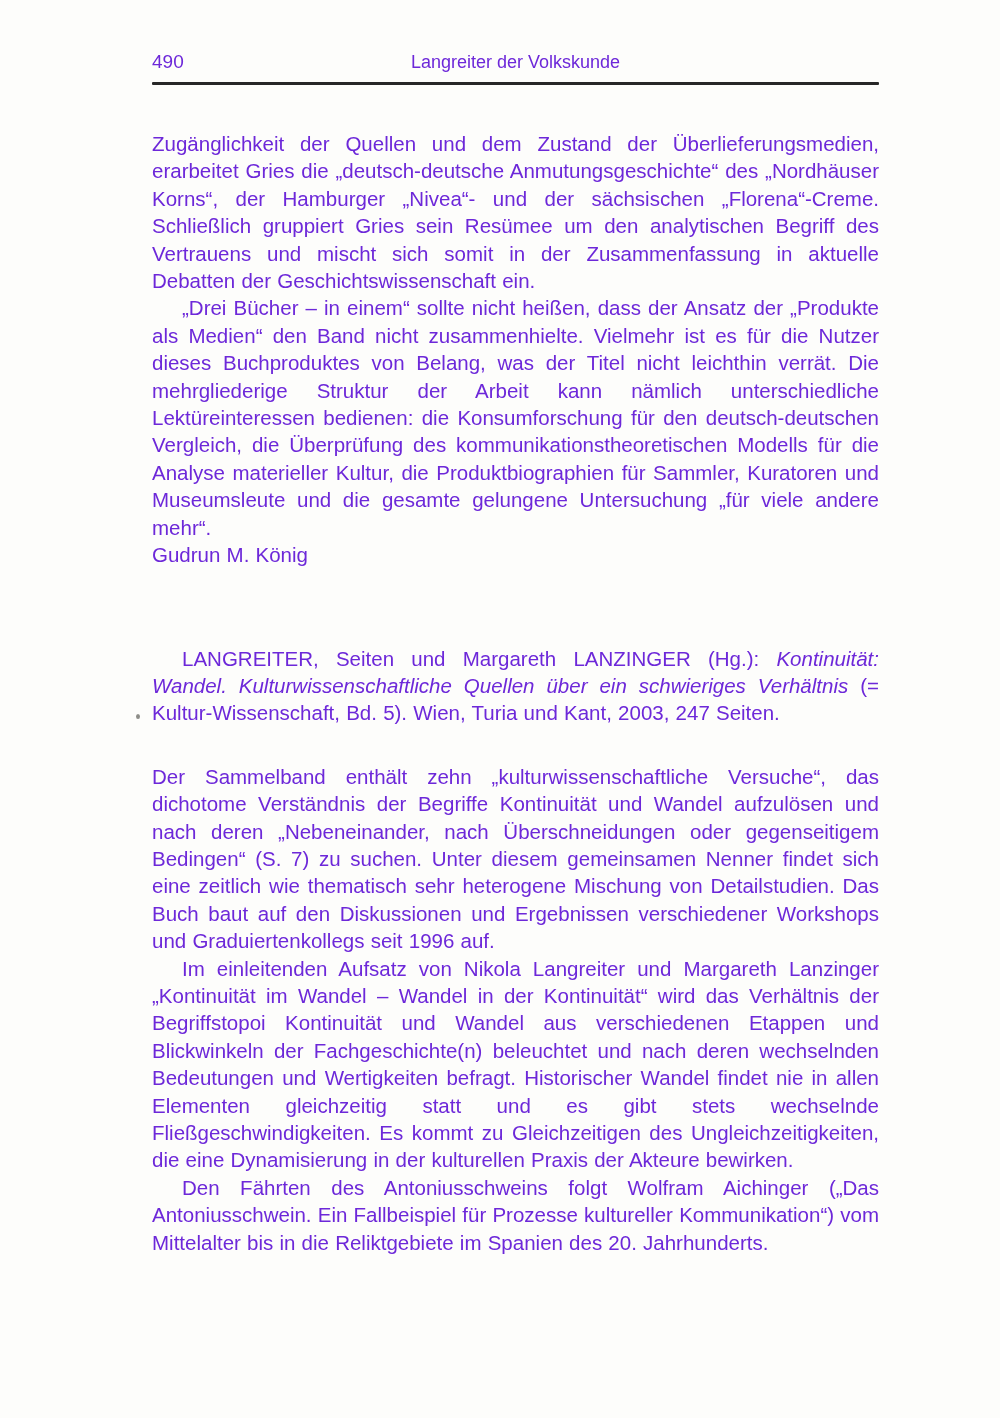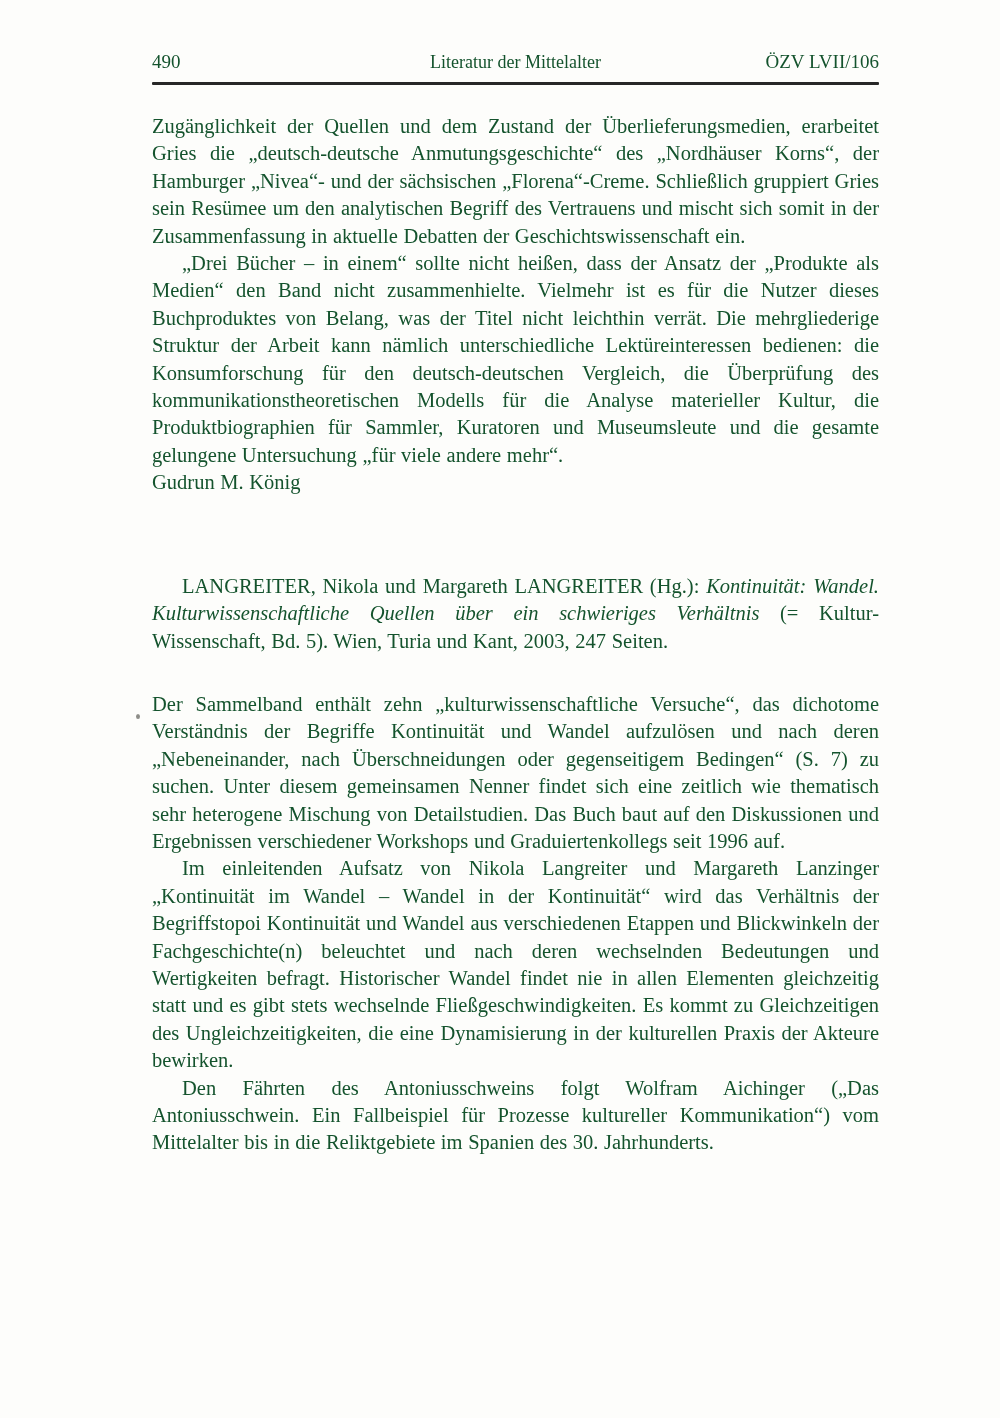--- a/index.html
+++ b/index.html
@@ -6,22 +6,22 @@
     margin: 0;
     padding: 0;
     background: #e9e9e7;
   }
   .page {
     position: relative;
     width: 1000px;
     height: 1418px;
     margin: 0 auto;
     background: #fdfdfb;
-    color: #14532d;
-    font-family: Liberation Serif, serif;
+    color: #6d28d9;
+    font-family: Liberation Sans, sans-serif;
     overflow: hidden;
   }
   .content {
     position: absolute;
     left: 152px;
     top: 51px;
     width: 727px;
   }
   .page-header {
     display: grid;
@@ -32,21 +32,21 @@
   }
   .page-header .page-num { text-align: left; }
   .page-header .running-title { text-align: center; font-size: 18px; }
   .page-header .issue { text-align: right; }
   .rule {
     margin-top: 9px;
     height: 3px;
     background: #272727;
     border-radius: 1px;
   }
-  main { margin-top: 28px; }
+  main { margin-top: 45px; }
   p {
     margin: 0;
     font-size: 20.5px;
     line-height: 27.4px;
     text-align: justify;
     word-spacing: 0.5px;
   }
   p.indent { text-indent: 30px; }
   p.signature {
     text-align: left;
@@ -69,37 +69,36 @@
 </style>
 </head>
 <body>
 
 <div class="page">
   <div class="artifact-dot"></div>
   <div class="content">
 
     <header class="page-header">
       <span class="page-num">490</span>
-      <span class="running-title">Literatur der Mittelalter</span>
-      <span class="issue">ÖZV LVII/106</span>
+      <span class="running-title">Langreiter der Volkskunde</span>
     </header>
 
     <div class="rule"></div>
 
     <main>
 
       <p>Zugänglichkeit der Quellen und dem Zustand der Überlieferungsmedien, erarbeitet Gries die „deutsch-deutsche Anmutungsgeschichte“ des „Nordhäuser Korns“, der Hamburger „Nivea“- und der sächsischen „Florena“-Creme. Schließlich gruppiert Gries sein Resümee um den analytischen Begriff des Vertrauens und mischt sich somit in der Zusammenfassung in aktuelle Debatten der Geschichtswissenschaft ein.</p>
 
       <p class="indent">„Drei Bücher – in einem“ sollte nicht heißen, dass der Ansatz der „Produkte als Medien“ den Band nicht zusammenhielte. Vielmehr ist es für die Nutzer dieses Buchproduktes von Belang, was der Titel nicht leichthin verrät. Die mehrgliederige Struktur der Arbeit kann nämlich unterschiedliche Lektüreinteressen bedienen: die Konsumforschung für den deutsch-deutschen Vergleich, die Überprüfung des kommunikationstheoretischen Modells für die Analyse materieller Kultur, die Produktbiographien für Sammler, Kuratoren und Museumsleute und die gesamte gelungene Untersuchung „für viele andere mehr“.</p>
 
       <p class="signature">Gudrun M. König</p>
 
-      <p class="citation"><span>LANGREITER, Nikola und Margareth LANGREITER (Hg.): </span><em>Kontinuität: Wandel. Kulturwissenschaftliche Quellen über ein schwieriges Verhältnis</em><span> (= Kultur-Wissenschaft, Bd. 5). Wien, Turia und Kant, 2003, 247 Seiten.</span></p>
+      <p class="citation"><span>LANGREITER, Seiten und Margareth LANZINGER (Hg.): </span><em>Kontinuität: Wandel. Kulturwissenschaftliche Quellen über ein schwieriges Verhältnis</em><span> (= Kultur-Wissenschaft, Bd. 5). Wien, Turia und Kant, 2003, 247 Seiten.</span></p>
 
       <p>Der Sammelband enthält zehn „kulturwissenschaftliche Versuche“, das dichotome Verständnis der Begriffe Kontinuität und Wandel aufzulösen und nach deren „Nebeneinander, nach Überschneidungen oder gegenseitigem Bedingen“ (S. 7) zu suchen. Unter diesem gemeinsamen Nenner findet sich eine zeitlich wie thematisch sehr heterogene Mischung von Detailstudien. Das Buch baut auf den Diskussionen und Ergebnissen verschiedener Workshops und Graduiertenkollegs seit 1996 auf.</p>
 
       <p class="indent">Im einleitenden Aufsatz von Nikola Langreiter und Margareth Lanzinger „Kontinuität im Wandel – Wandel in der Kontinuität“ wird das Verhältnis der Begriffstopoi Kontinuität und Wandel aus verschiedenen Etappen und Blickwinkeln der Fachgeschichte(n) beleuchtet und nach deren wechselnden Bedeutungen und Wertigkeiten befragt. Historischer Wandel findet nie in allen Elementen gleichzeitig statt und es gibt stets wechselnde Fließgeschwindigkeiten. Es kommt zu Gleichzeitigen des Ungleichzeitigkeiten, die eine Dynamisierung in der kulturellen Praxis der Akteure bewirken.</p>
 
-      <p class="indent">Den Fährten des Antoniusschweins folgt Wolfram Aichinger („Das Antoniusschwein. Ein Fallbeispiel für Prozesse kultureller Kommunikation“) vom Mittelalter bis in die Reliktgebiete im Spanien des 30. Jahrhunderts.</p>
+      <p class="indent">Den Fährten des Antoniusschweins folgt Wolfram Aichinger („Das Antoniusschwein. Ein Fallbeispiel für Prozesse kultureller Kommunikation“) vom Mittelalter bis in die Reliktgebiete im Spanien des 20. Jahrhunderts.</p>
 
     </main>
   </div>
 </div>
 
 </body></html>

